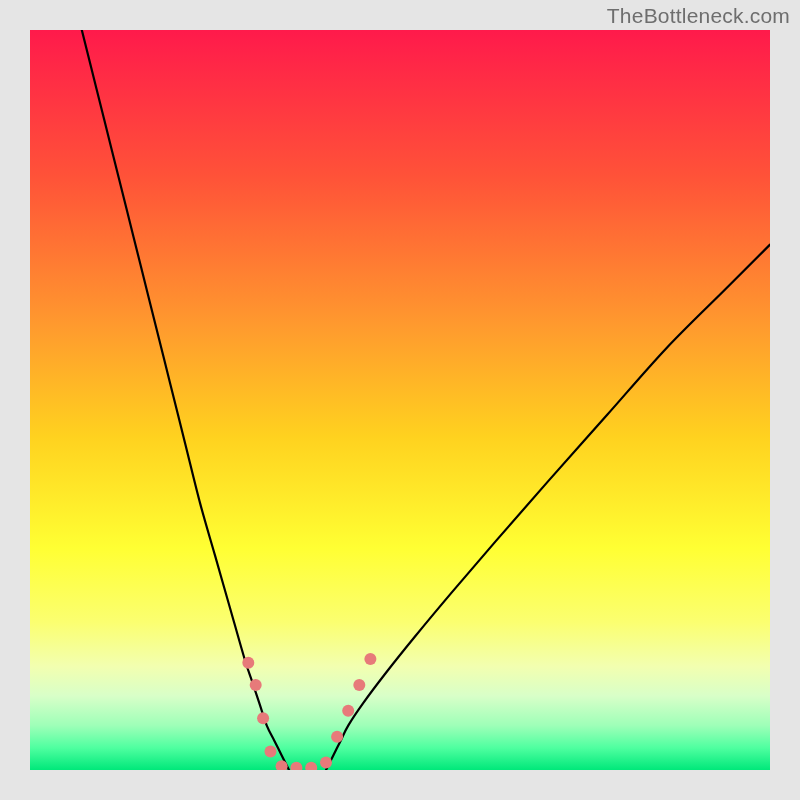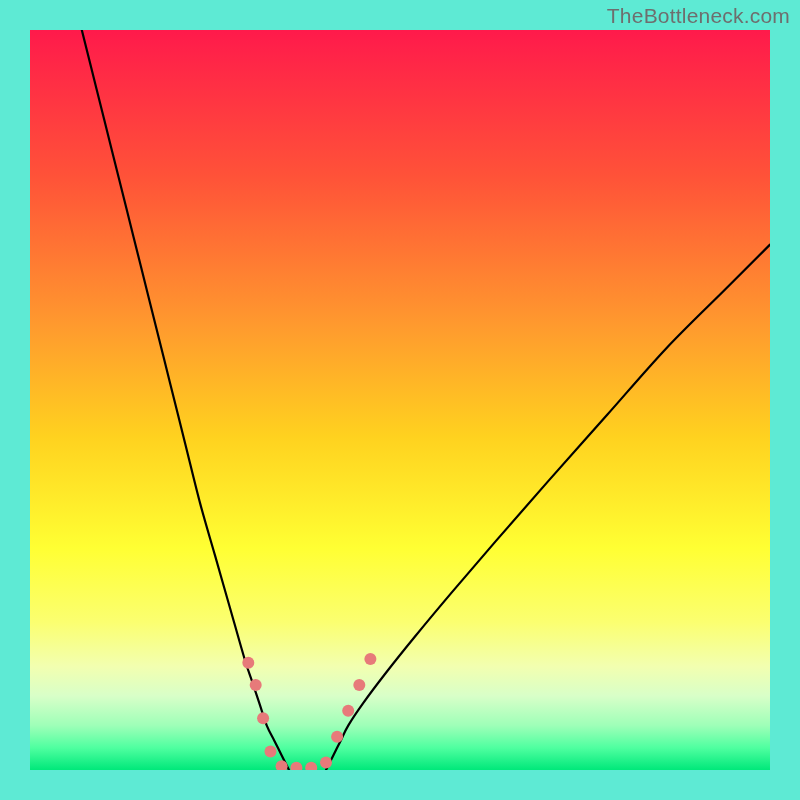--- a/index.html
+++ b/index.html
@@ -10,21 +10,21 @@
     background: #000;
     overflow: hidden;
     font-family: Arial, Helvetica, sans-serif;
   }
   .frame {
     position: absolute;
     left: 0;
     top: 0;
     width: 800px;
     height: 800px;
-    background: #5eead4;
+    background: #e5e5e5;
   }
   .plot-area {
     position: absolute;
     left: 30px;
     top: 30px;
     width: 740px;
     height: 740px;
     overflow: hidden;
   }
   .gradient-bg {

